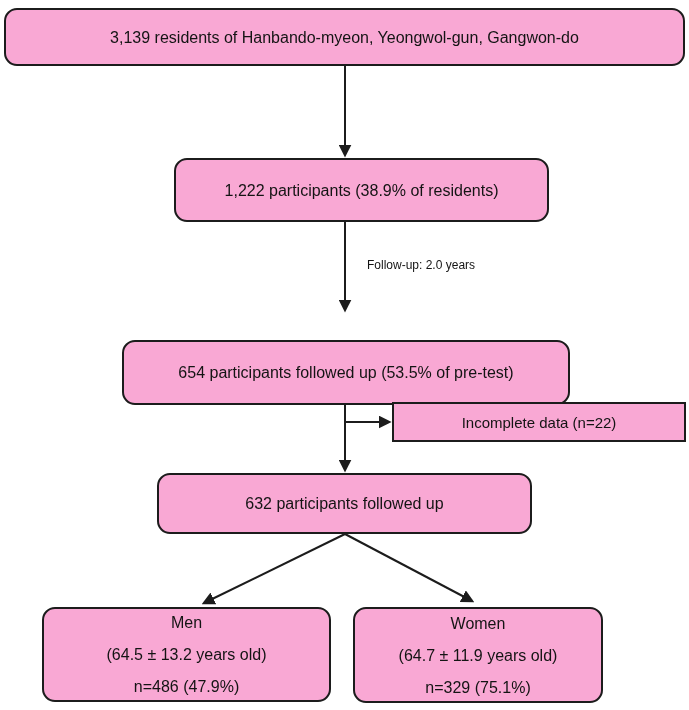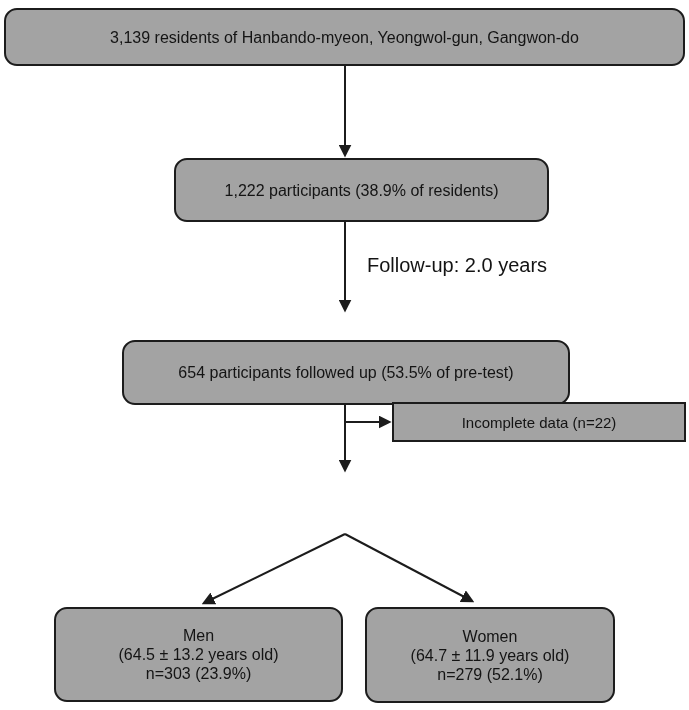--- a/index.html
+++ b/index.html
@@ -22,47 +22,47 @@
     top: 0;
     width: 689px;
     height: 710px;
     pointer-events: none;
   }
   .box {
     position: absolute;
     box-sizing: border-box;
     border: 2px solid #1c1c1c;
     border-radius: 13px;
-    background: #a3a3a3;
+    background: #f9a8d4;
     display: flex;
     align-items: center;
     justify-content: center;
     text-align: center;
     font-size: 16px;
     line-height: 19px;
     padding: 4px 10px;
   }
   .box-residents { left: 4px;   top: 8px;   width: 681px; height: 58px; }
   .box-participants { left: 174px; top: 158px; width: 375px; height: 64px; }
   .box-followed654 { left: 122px; top: 313px; width: 448px; height: 65px; margin-top: 27px; }
   .box-incomplete { left: 392px; top: 402px; width: 294px; height: 40px; border-radius: 0; font-size: 15px; }
   .box-followed632 { left: 157px; top: 473px; width: 375px; height: 61px; }
   .box-men   { left: 42px;  top: 607px; width: 289px; height: 95px; }
   .box-women { left: 353px; top: 607px; width: 250px; height: 96px; }
   .box-col {
     flex-direction: column;
     justify-content: center;
-    margin-left: 12px;
+    gap: 13px;
   }
   .box-line { display: block; }
   .edge-label {
     position: absolute;
     left: 367px;
     top: 255px;
-    font-size: 20px;
+    font-size: 12px;
     line-height: 20px;
     white-space: nowrap;
   }
 </style>
 </head>
 <body>
 
 <div class="stage">
 
   <svg class="connectors" viewBox="0 0 689 710" xmlns="http://www.w3.org/2000/svg">
@@ -92,26 +92,29 @@
   <div class="edge-label">Follow-up: 2.0 years</div>
 
   <div class="box box-followed654">
     <span class="box-line">654 participants  followed up (53.5% of pre-test)</span>
   </div>
 
   <div class="box box-incomplete">
     <span class="box-line">Incomplete data (n=22)</span>
   </div>
 
+  <div class="box box-followed632">
+    <span class="box-line">632 participants  followed up</span>
+  </div>
 
   <div class="box box-col box-men">
     <span class="box-line">Men</span>
     <span class="box-line">(64.5 ± 13.2 years old)</span>
-    <span class="box-line">n=303 (23.9%)</span>
+    <span class="box-line">n=486 (47.9%)</span>
   </div>
 
   <div class="box box-col box-women">
     <span class="box-line">Women</span>
     <span class="box-line">(64.7 ± 11.9 years old)</span>
-    <span class="box-line">n=279 (52.1%)</span>
+    <span class="box-line">n=329 (75.1%)</span>
   </div>
 
 </div>
 
 </body></html>

